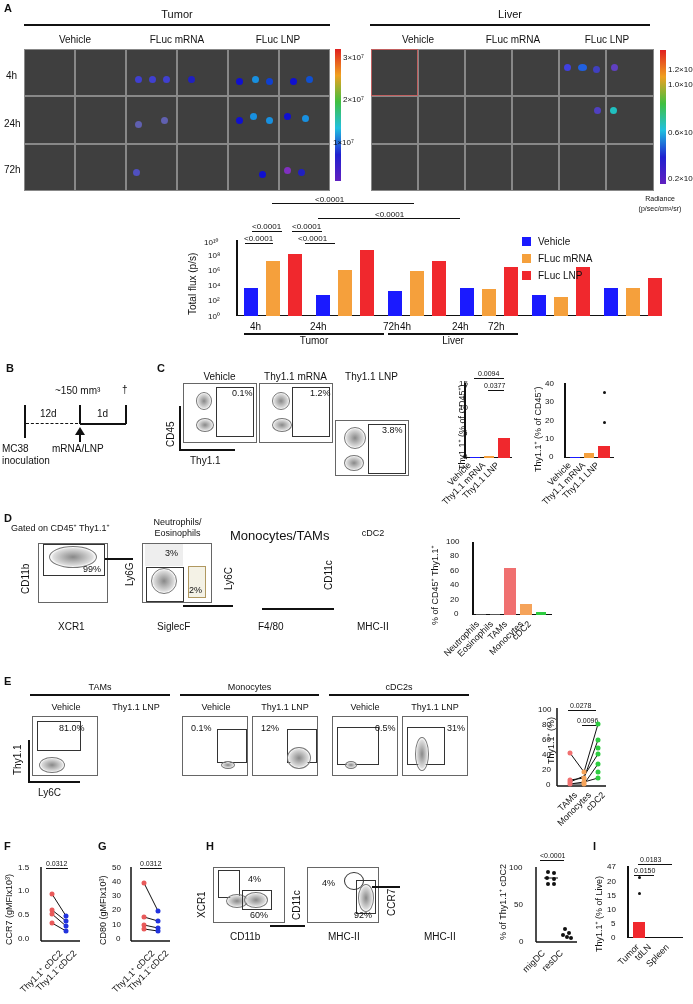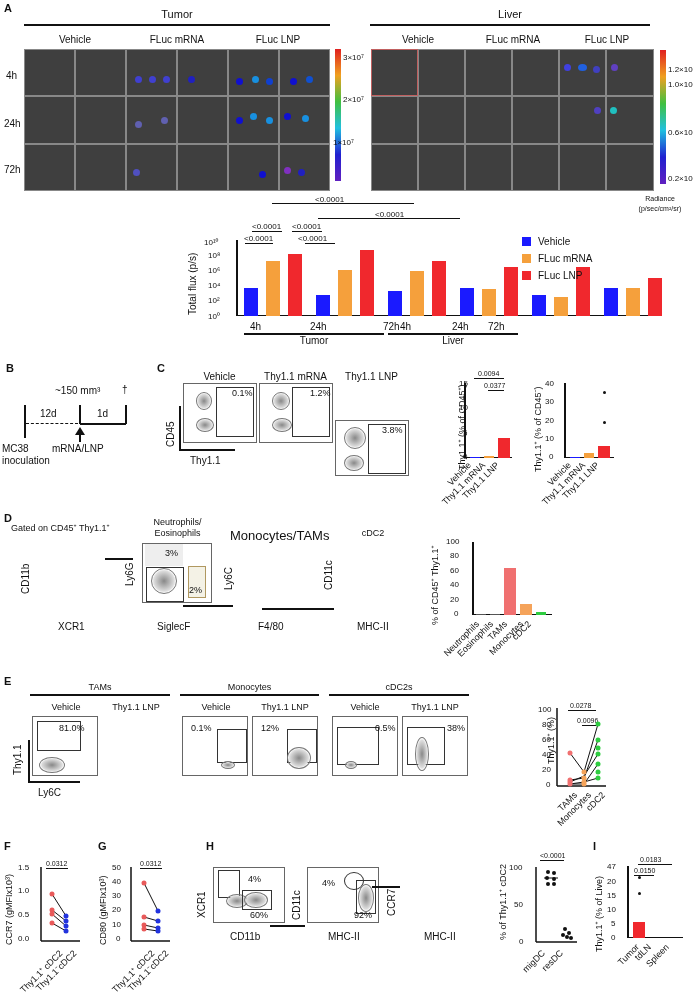--- a/index.html
+++ b/index.html
@@ -284,20 +284,25 @@
     <div class="bar" style="left:34px;width:12px;height:12px;background:#f0282d;"></div>
     <div class="dot" style="left:39px;top:8px;"></div>
     <div class="dot" style="left:39px;top:38px;"></div>
   </div>
   <div class="rot" style="left:518px;top:460px;width:48px;">Vehicle</div>
   <div class="rot" style="left:520px;top:460px;width:60px;">Thy1.1 mRNA</div>
   <div class="rot" style="left:534px;top:460px;width:60px;">Thy1.1 LNP</div>
 
   <div class="plabel" style="left:4px;top:512px;">D</div>
   <div class="ts" style="left:11px;top:521px;font-size:9px;">Gated on CD45⁺ Thy1.1⁺</div>
+  <div class="flow" style="left:38px;top:543px;width:70px;height:60px;">
+    <div class="blob" style="left:10px;top:2px;width:46px;height:20px;"></div>
+    <div class="gate" style="left:4px;top:0;width:62px;height:32px;"></div>
+    <div class="ts" style="left:44px;top:20px;font-size:9px;">99%</div>
+  </div>
   <div class="vlab" style="left:20px;top:594px;">CD11b</div>
   <div class="t" style="left:58px;top:621px;">XCR1</div>
   <div class="abs" style="left:105px;top:558px;width:28px;height:1.5px;background:#111;"></div>
 
   <div class="t tc" style="left:140px;top:517px;width:75px;font-size:9px;">Neutrophils/</div>
   <div class="t tc" style="left:140px;top:528px;width:75px;font-size:9px;">Eosinophils</div>
   <div class="flow" style="left:142px;top:543px;width:70px;height:60px;">
     <div class="abs" style="left:2px;top:0;width:38px;height:22px;background:#eee;"></div>
     <div class="ts" style="left:22px;top:4px;font-size:9px;">3%</div>
     <div class="blob" style="left:8px;top:24px;width:24px;height:24px;"></div>
@@ -370,21 +375,21 @@
     <div class="ts" style="left:8px;top:6px;font-size:9px;">12%</div>
     <div class="blob" style="left:34px;top:30px;width:22px;height:20px;"></div>
   </div>
   <div class="flow" style="left:332px;top:716px;width:66px;height:60px;">
     <div class="gate" style="left:4px;top:10px;width:42px;height:38px;"></div>
     <div class="ts" style="left:42px;top:6px;font-size:9px;">0.5%</div>
     <div class="blob" style="left:12px;top:44px;width:10px;height:6px;"></div>
   </div>
   <div class="flow" style="left:402px;top:716px;width:66px;height:60px;">
     <div class="gate" style="left:4px;top:10px;width:38px;height:38px;"></div>
-    <div class="ts" style="left:44px;top:6px;font-size:9px;">38%</div>
+    <div class="ts" style="left:44px;top:6px;font-size:9px;">31%</div>
     <div class="blob" style="left:12px;top:20px;width:12px;height:32px;"></div>
   </div>
 
   <div class="abs" style="left:28px;top:740px;width:1.5px;height:42px;background:#111;"></div>
   <div class="abs" style="left:28px;top:781px;width:52px;height:1.5px;background:#111;"></div>
   <div class="vlab" style="left:12px;top:775px;">Thy1.1</div>
   <div class="t" style="left:38px;top:787px;">Ly6C</div>
 
   <div class="vlab" style="left:544px;top:764px;font-size:9px;">Thy1.1⁺ (%)</div>
   <div class="ts" style="left:538px;top:705px;">100</div>

